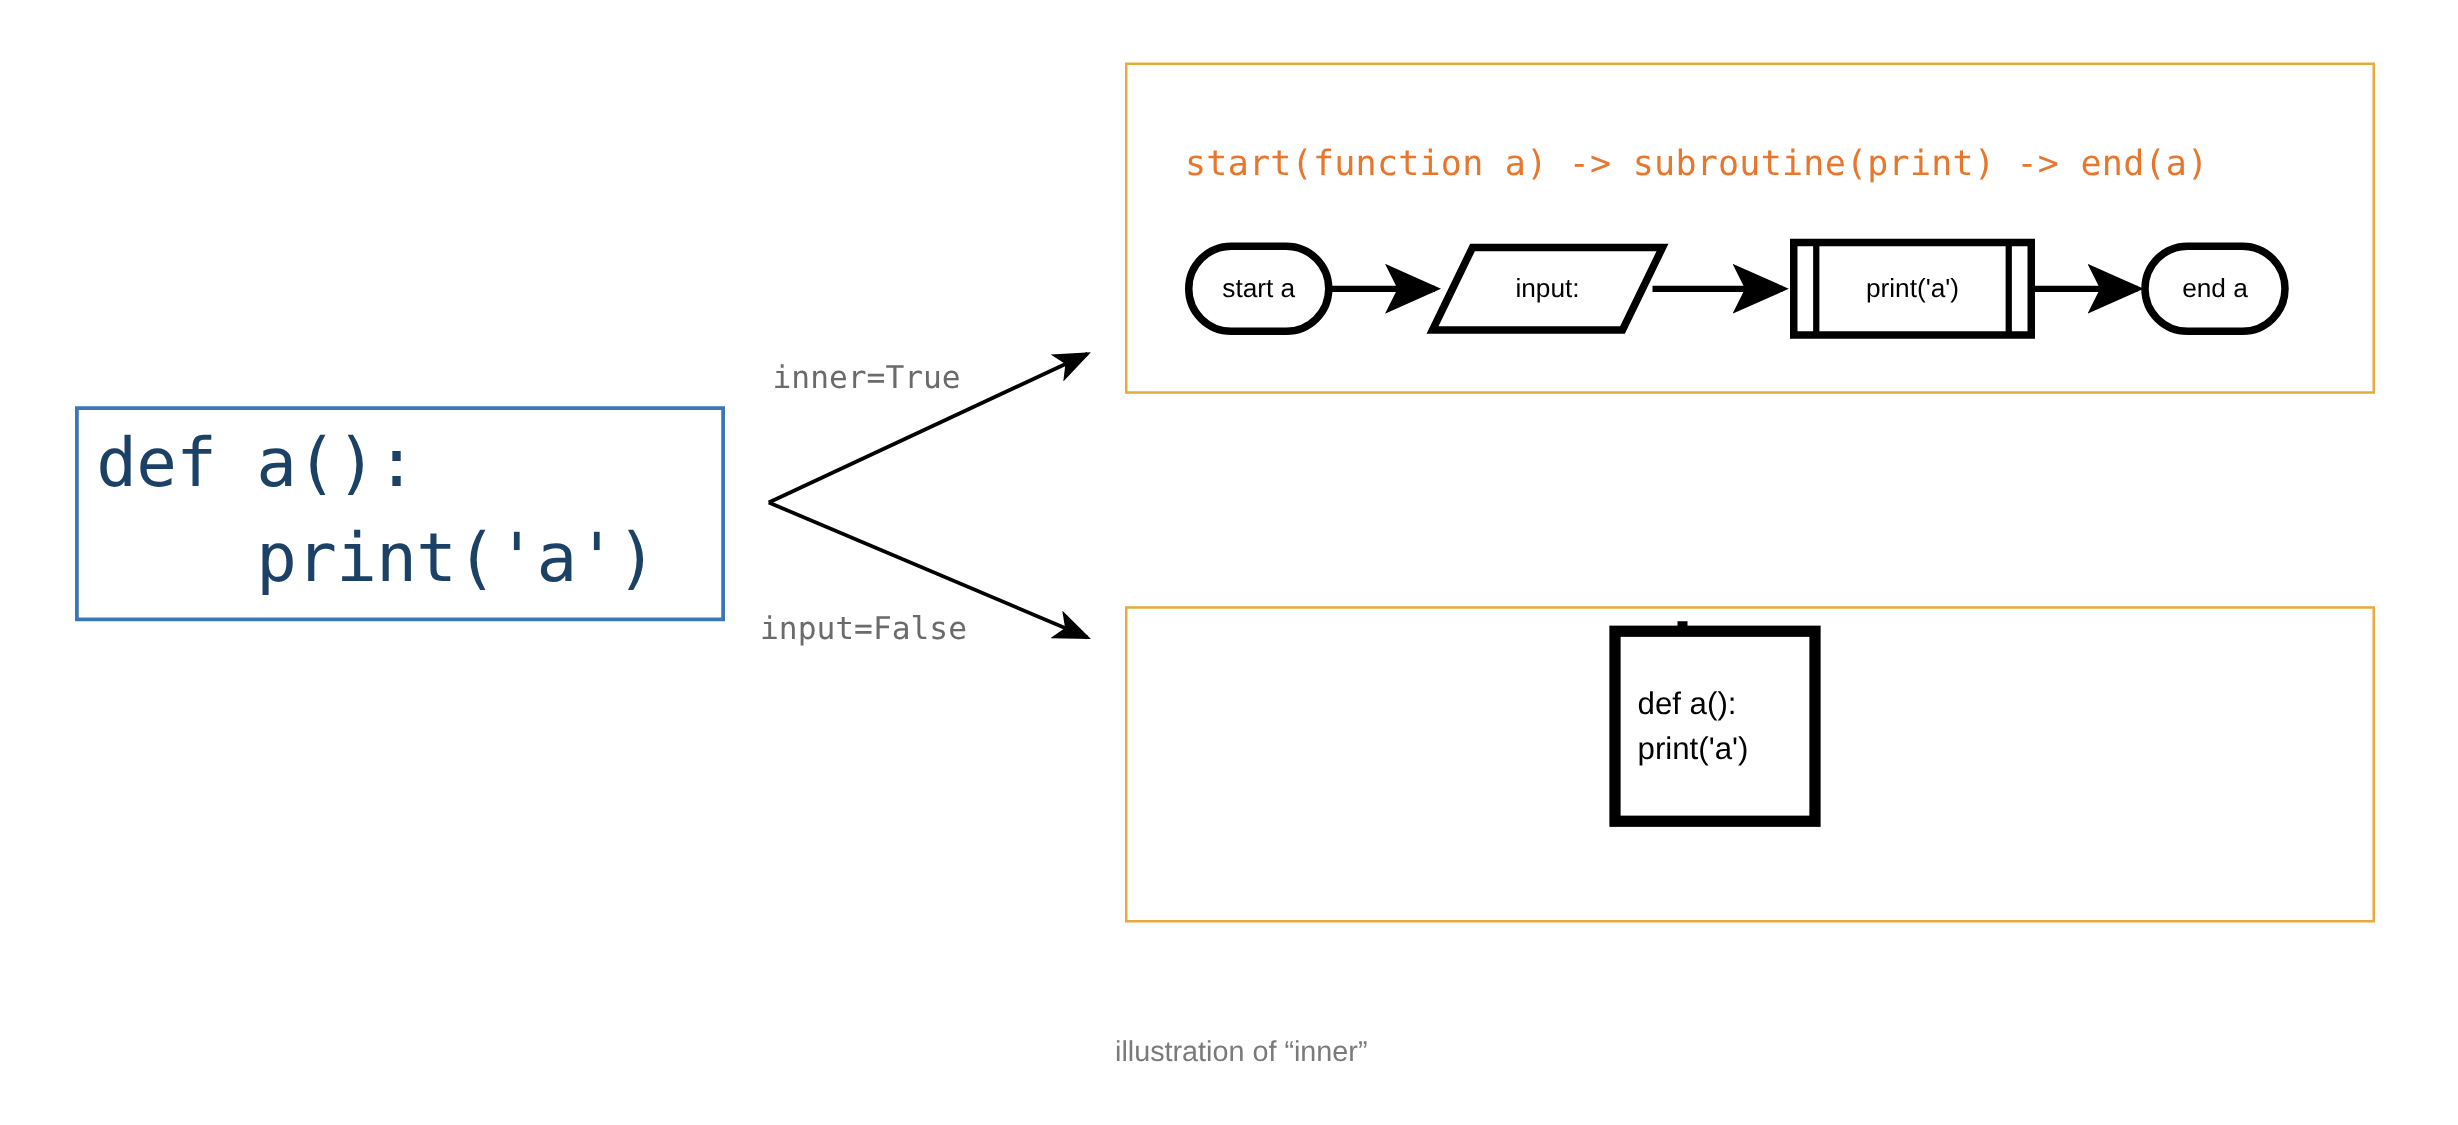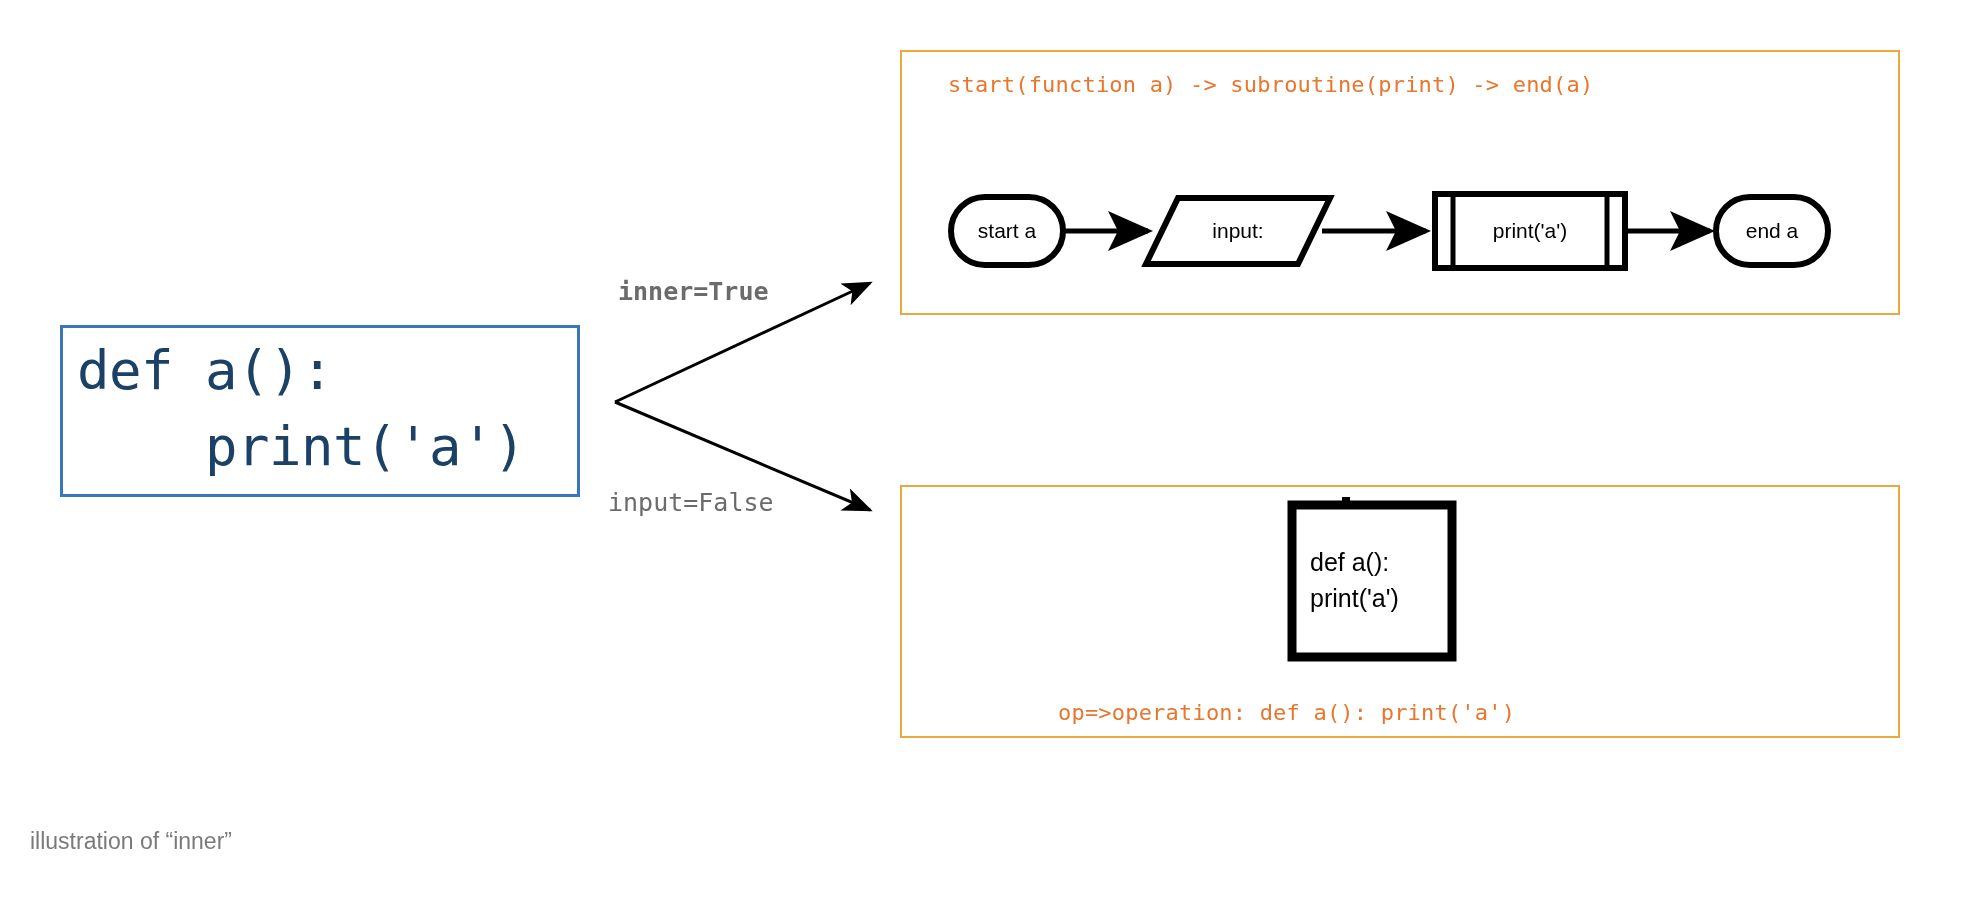--- a/index.html
+++ b/index.html
@@ -49,21 +49,21 @@
     height: 290px;
   }
 
   .branch-label {
     position: absolute;
     font-family: "DejaVu Sans Mono", "Liberation Mono", monospace;
     font-size: 25px;
     color: #6b6b6b;
     white-space: nowrap;
   }
-  .branch-label.true  { left: 618px; top: 277px; font-weight: bold; }
+  .branch-label.true  { left: 618px; top: 287px; }
   .branch-label.false { left: 608px; top: 488px; }
 
   
   .panel {
     position: absolute;
     border: 2px solid #e8a93d;
     background: #ffffff;
     box-sizing: border-box;
   }
   .panel-top {
@@ -75,24 +75,25 @@
   .panel-bottom {
     left: 900px;
     top: 485px;
     width: 1000px;
     height: 253px;
   }
 
   .panel-code {
     position: absolute;
     font-family: "DejaVu Sans Mono", "Liberation Mono", monospace;
-    font-size: 22px;
+    font-size: 28px;
     color: #e8762c;
     white-space: nowrap;
     letter-spacing: 0.2px;
+    margin-top: 42px;
   }
   .panel-code.top-code    { left: 948px; top: 72px; }
   .panel-code.bottom-code { left: 1058px; top: 700px; }
 
   
   .flow-svg {
     position: absolute;
     left: 930px;
     top: 180px;
     width: 940px;
@@ -119,21 +120,21 @@
     font-size: 25px;
     fill: #000000;
   }
 
   
   .caption {
     position: absolute;
     left: 0;
     top: 828px;
     width: 1956px;
-    text-align: left;
+    text-align: center;
     font-family: "Liberation Sans", sans-serif;
     font-size: 23px;
     color: #7a7a7a;
   }
   .caption span { margin-left: 30px; }
 </style>
 </head>
 <body>
 
 <div id="canvas">
@@ -197,19 +198,18 @@
 
   <svg class="op-svg" viewBox="0 0 220 175">
     <g>
       <rect x="72" y="2" width="8" height="12" fill="#000000"></rect>
       <rect x="22" y="10" width="160" height="152" fill="#ffffff" stroke="#000000" stroke-width="9"></rect>
       <text class="op-line" x="40" y="76">def a():</text>
       <text class="op-line" x="40" y="112"> print('a')</text>
     </g>
   </svg>
 
-  <div class="panel-code bottom-code">op=&gt;operation: def a(): print('a')</div>
 
   <div class="caption">
     <span>illustration of “inner”</span>
   </div>
 
 </div>
 
 </body></html>

